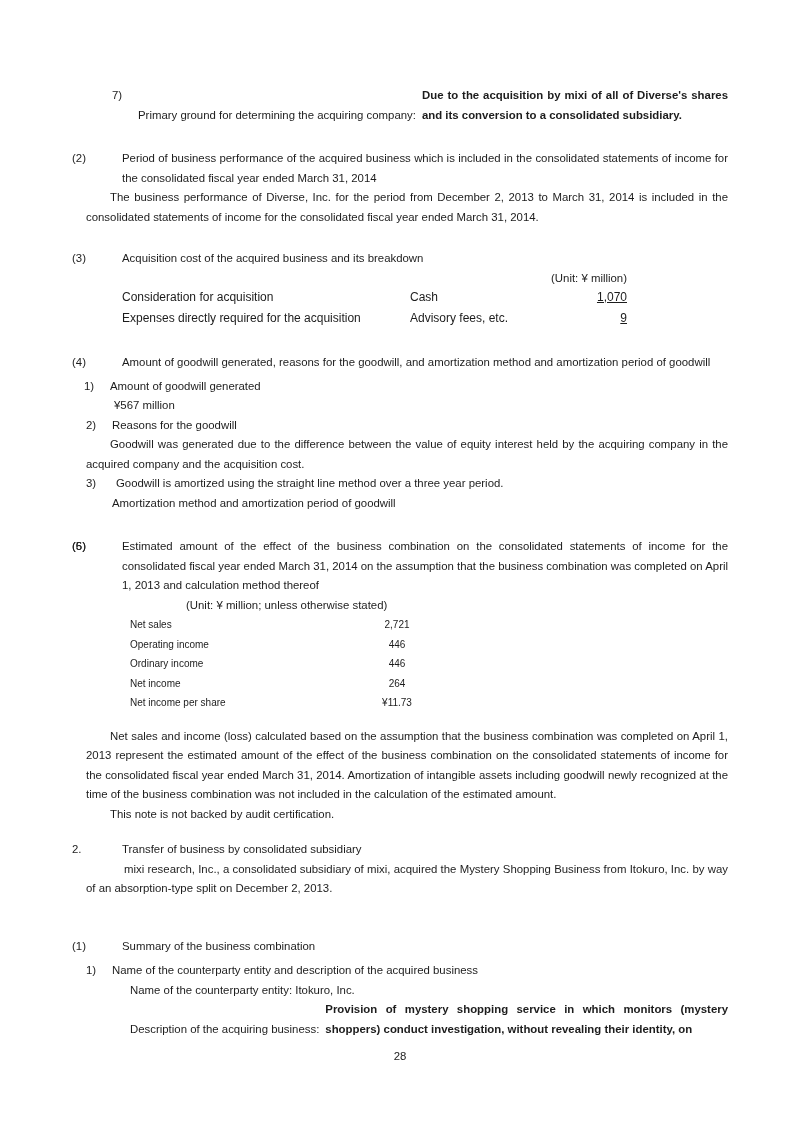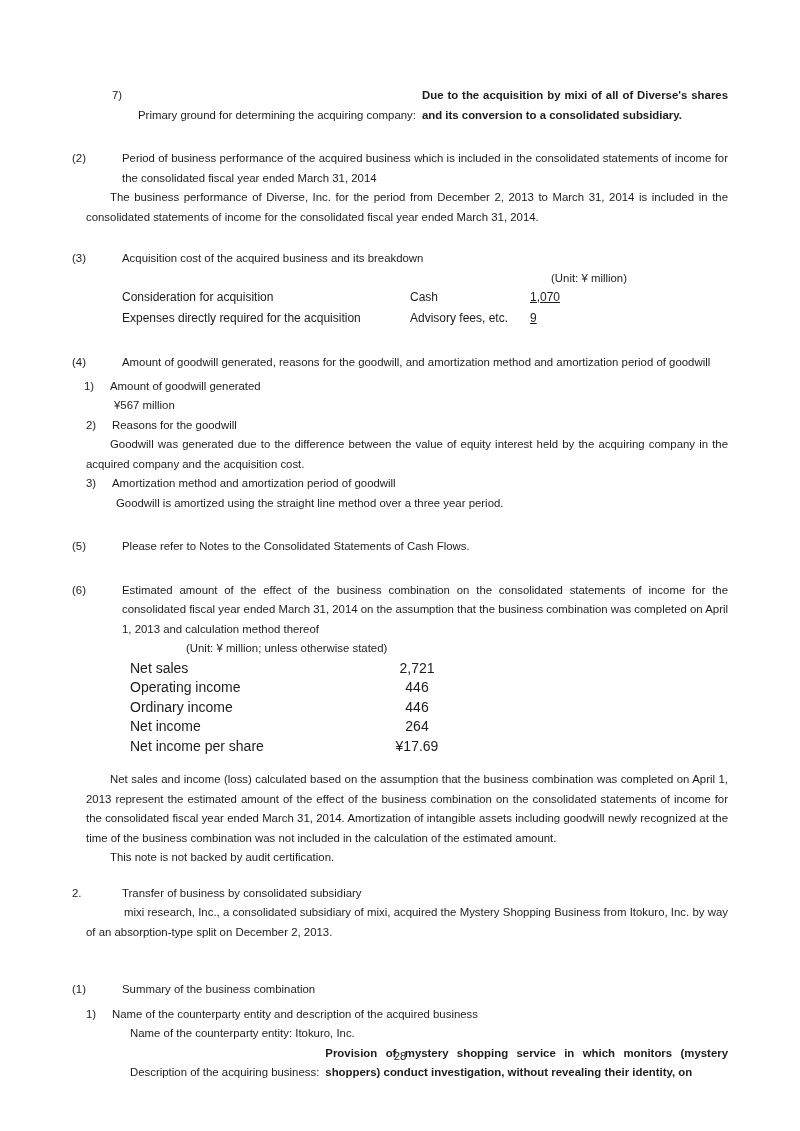--- a/index.html
+++ b/index.html
@@ -123,32 +123,31 @@
     font-size: 12px;
     line-height: 19.5px;
     table-layout: fixed;
   }
   table.fin td {
     padding: 0 0 1px 0;
     vertical-align: bottom;
   }
   table.fin td.c1 { width: 288px; }
   table.fin td.c2 { width: 120px; }
-  table.fin td.c3 { width: 97px; padding-right: 2px; text-decoration: underline; }
+  table.fin td.c3 { width: 97px; text-align: right; padding-right: 2px; text-decoration: underline; }
   table.fin tr.total td {
     border-top: 1px solid #4b4b4b;
     padding-top: 1px;
   }
 
   
   .kv-row {
     display: flex;
-    font-size: 14px;
-    line-height: 19.5px;
-    gap: 20px;
+    font-size: 10px;
+    line-height: 19.5px;
   }
   .kv-row > .k { width: 212px; }
   .kv-row > .v { width: 110px; text-align: center; }
 
   .pagenum {
     position: absolute;
     left: 0;
     top: 1050px;
     width: 800px;
     text-align: center;
@@ -213,27 +212,26 @@
     </div>
 
     <div class="blk lvl-num" style="padding-left:40px;">
       <span class="marker" style="left:14px;">2)</span>
       <div>Reasons for the goodwill</div>
     </div>
     <div class="blk just first-indent" style="padding-left:14px;">Goodwill was generated due to the difference between the value of equity interest held by the acquiring company in the acquired company and the acquisition cost.</div>
 
     <div class="blk lvl-num" style="padding-left:40px;">
       <span class="marker" style="left:14px;">3)</span>
+      <div style="padding-left:4px;">Goodwill is amortized using the straight line method over a three year period.</div>
       <div>Amortization method and amortization period of goodwill</div>
-      <div style="padding-left:4px;">Goodwill is amortized using the straight line method over a three year period.</div>
     </div>
 
     <div class="blk lvl-paren" style="margin-top:24px;">
       <span class="marker">(5)</span>
-      <div>Please refer to Notes to the Consolidated Statements of Cash Flows.</div>
     </div>
 
     <div class="blk lvl-paren" style="margin-top:24px;">
       <span class="marker">(6)</span>
       <div class="just">Estimated amount of the effect of the business combination on the consolidated statements of income for the consolidated fiscal year ended March 31, 2014 on the assumption that the business combination was completed on April 1, 2013 and calculation method thereof</div>
     </div>
 
     <div style="padding-left:50px;">
       <div class="blk" style="padding-left:64px;">(Unit: ¥ million; unless otherwise stated)</div>
       <div style="padding-left:8px;">
@@ -248,21 +246,21 @@
         <div class="kv-row">
           <span class="k">Ordinary income</span>
           <span class="v">446</span>
         </div>
         <div class="kv-row">
           <span class="k">Net income</span>
           <span class="v">264</span>
         </div>
         <div class="kv-row">
           <span class="k">Net income per share</span>
-          <span class="v">¥17.69</span>
+          <span class="v">¥11.73</span>
         </div>
       </div>
     </div>
 
     <div class="gap-m"></div>
     <div class="blk just first-indent" style="padding-left:14px;">Net sales and income (loss) calculated based on the assumption that the business combination was completed on April 1, 2013 represent the estimated amount of the effect of the business combination on the consolidated statements of income for the consolidated fiscal year ended March 31, 2014. Amortization of intangible assets including goodwill newly recognized at the time of the business combination was not included in the calculation of the estimated amount.</div>
     <div class="blk first-indent" style="padding-left:14px;">This note is not backed by audit certification.</div>
 
     <div class="blk lvl-dot" style="margin-top:16px;">
       <span class="marker">2.</span>

